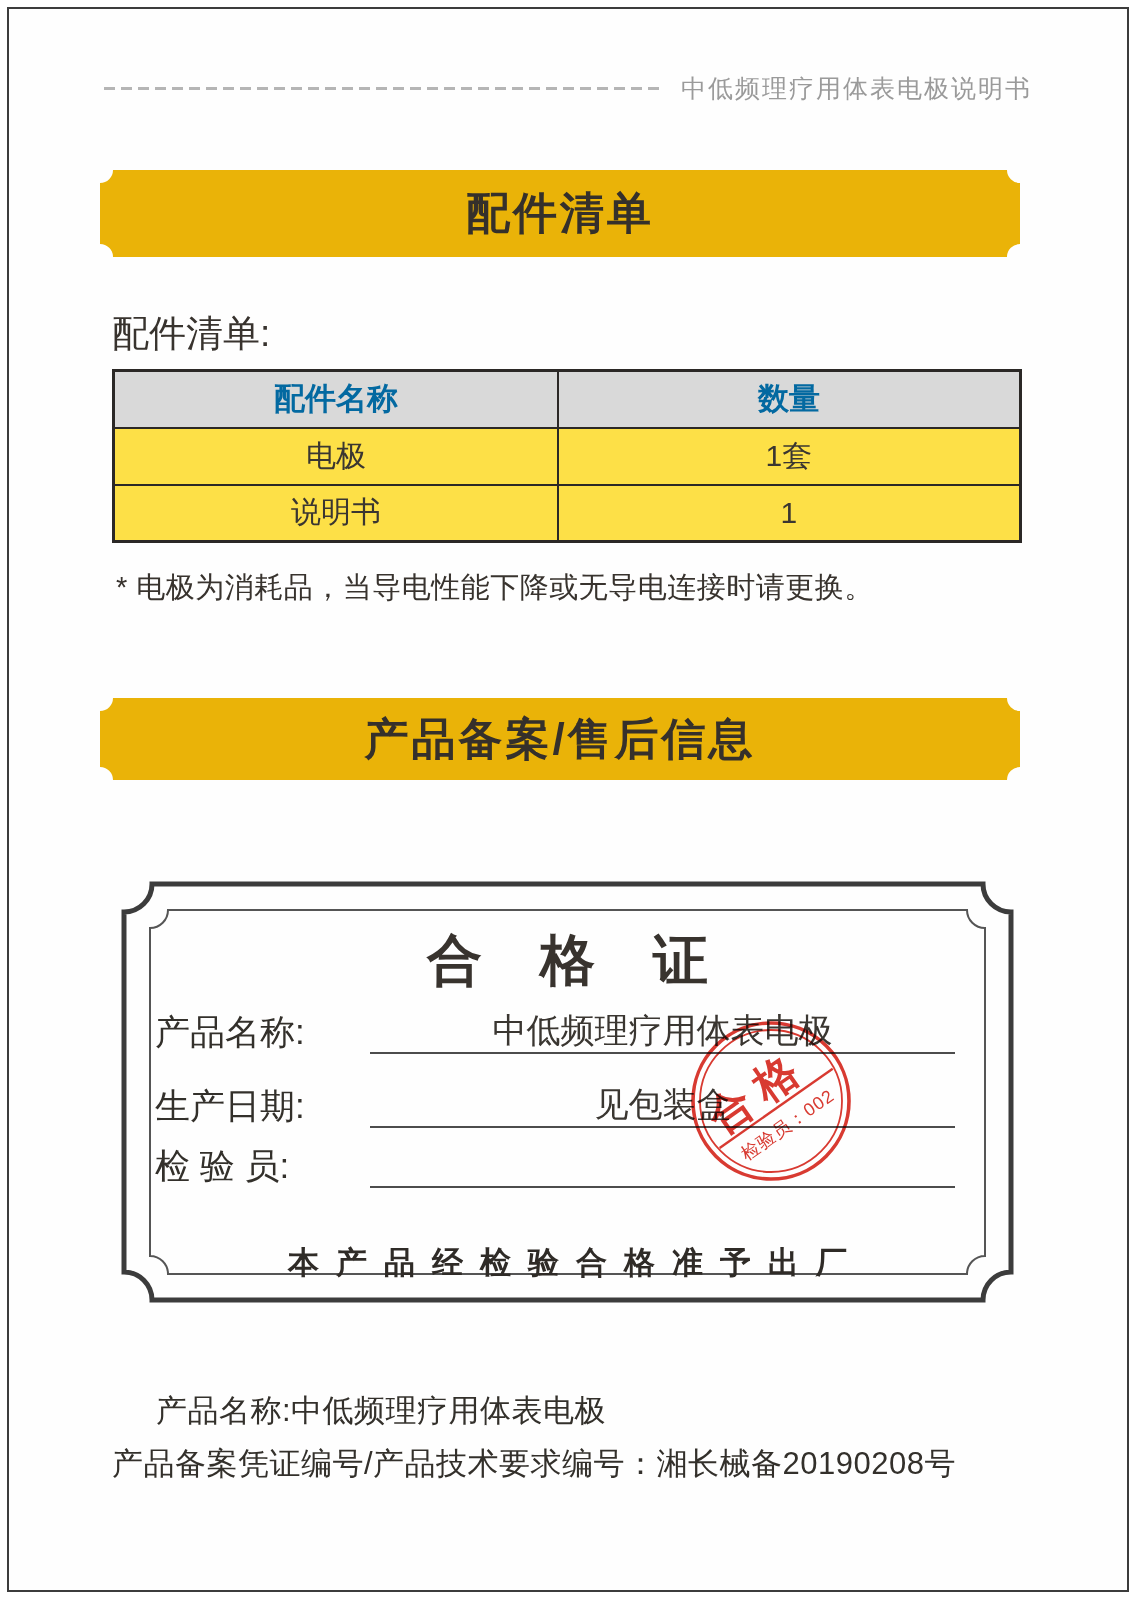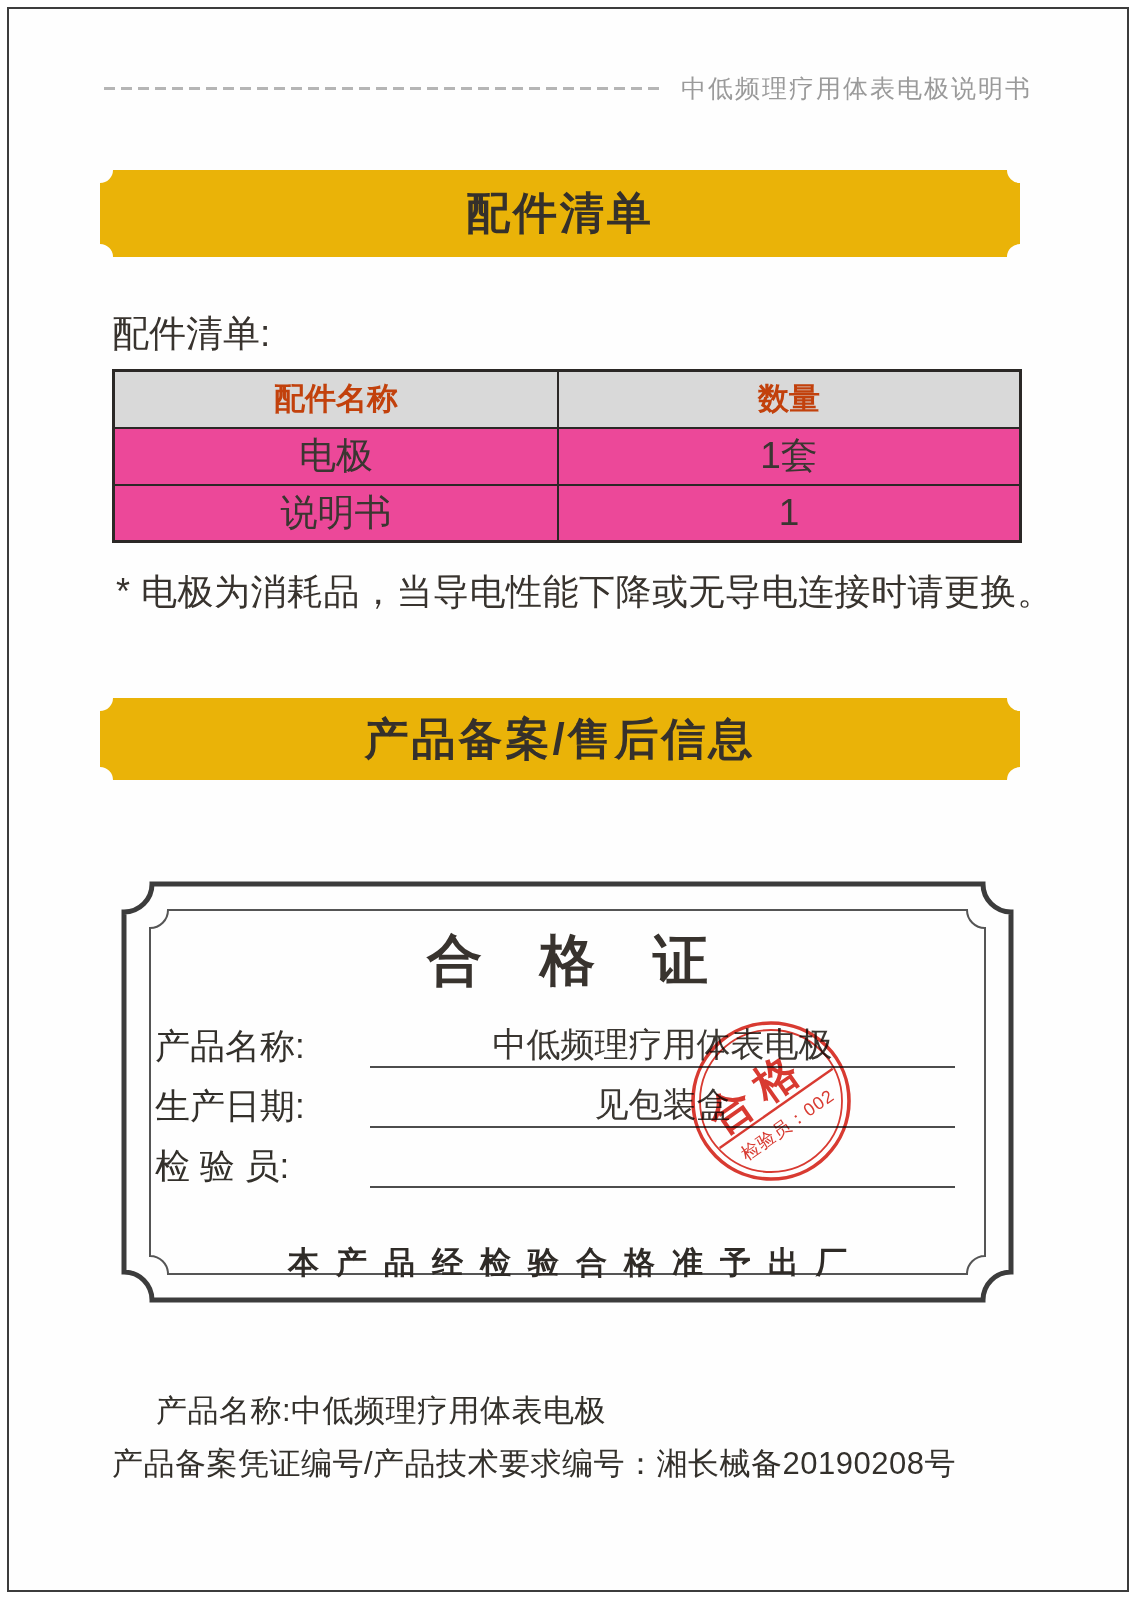--- a/index.html
+++ b/index.html
@@ -27,33 +27,33 @@
   .banner-2 { top:698px; height:82px;
     clip-path:path('M13 0 H907 A13 13 0 0 0 920 13 V69 A13 13 0 0 0 907 82 H13 A13 13 0 0 0 0 69 V13 A13 13 0 0 0 13 0 Z'); }
   .banner-text { font-size:44px; font-weight:bold; color:#35302b; letter-spacing:3px; }
 
   .intro-label { left:112px; top:309px; font-size:37px; }
 
   
   .acc-table { left:112px; top:369px; width:910px; border-collapse:collapse; table-layout:fixed; }
   .acc-table th, .acc-table td { border:2px solid #2b2826; text-align:center; vertical-align:middle; }
   .acc-table { border:3px solid #2b2826; }
-  .acc-table th { height:57px; background:#d9d9d9; font-size:31px; font-weight:bold; color:#c2410c; }
-  .acc-table td { height:57px; background:#ec4899; font-size:37px; color:#3a3631; }
+  .acc-table th { height:57px; background:#d9d9d9; font-size:31px; font-weight:bold; color:#0369a1; }
+  .acc-table td { height:57px; background:#fde047; font-size:30px; color:#3a3631; }
   .col-name { width:49%; } .col-qty { width:51%; }
 
-  .note-line { left:116px; top:568px; font-size:36px; letter-spacing:0.5px; }
+  .note-line { left:116px; top:568px; font-size:29px; letter-spacing:0.5px; }
 
   
   .certificate { left:120px; top:880px; width:895px; height:424px; }
   .cert-frame { left:0; top:0; width:895px; height:424px; }
   .cert-title { left:0; top:44px; width:895px; text-align:center;
     font-size:55px; font-weight:bold; color:#38332e; letter-spacing:58px; padding-left:58px; }
   .cert-row { left:35px; width:800px; height:46px; display:flex; align-items:flex-end; }
-  .cert-row-0 { top:142px; } .cert-row-1 { top:202px; } .cert-row-2 { top:262px; }
+  .cert-row-0 { top:128px; } .cert-row-1 { top:202px; } .cert-row-2 { top:262px; }
   .cert-label { flex:0 0 215px; font-size:35px; line-height:44px; color:#33302b; }
   .cert-line { flex:1 1 auto; border-bottom:2.5px solid #4c4c4c; text-align:center;
     font-size:34px; line-height:44px; color:#3a3631; }
   .cert-footer { left:0; top:336px; width:895px; text-align:center;
     font-size:31px; font-weight:bold; color:#2f2b27; letter-spacing:17px; padding-left:17px;margin-top:26px; }
 
   
   .stamp { left:570px; top:140px; width:162px; height:162px; mix-blend-mode:multiply; }
   .stamp svg { display:block; }
   .stamp text { fill:#d93a31; font-family:"Liberation Sans","DejaVu Sans",sans-serif; }

